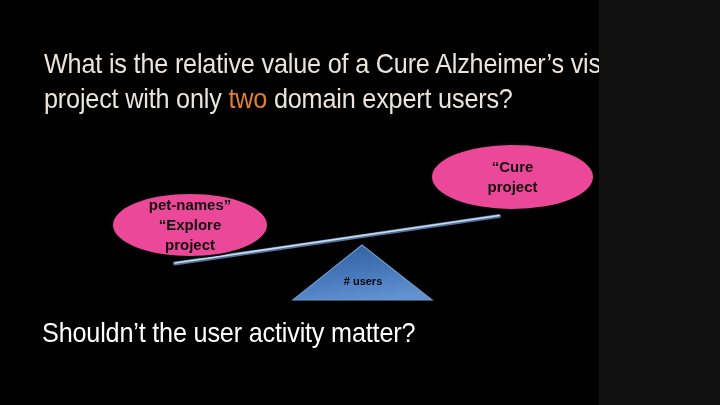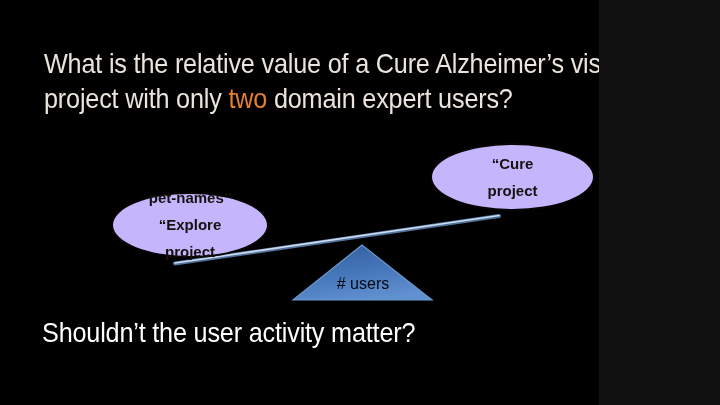--- a/index.html
+++ b/index.html
@@ -22,45 +22,44 @@
     transform-origin:left top;
     letter-spacing:-0.2px;
     white-space:nowrap;
   }
   .title .hl{color:#E57E2D;}
   .seesaw{
     position:absolute;left:0;top:0;width:720px;height:405px;
   }
   .bubble{
     position:absolute;
-    background:#c4b5fd;
+    background:#ec4899;
     border:2.5px solid #060604;
     border-radius:50%;
     display:flex;
     flex-direction:column;
     align-items:center;
     justify-content:center;
     text-align:center;
     font-weight:bold;
     font-size:15px;
     line-height:20px;
     color:#14110e;
     box-sizing:border-box;
     overflow:visible;
-    gap:7px;
   }
   .bubble-left{left:111px;top:192px;width:158px;height:66px;}
   .bubble-right{left:430px;top:143px;width:165px;height:68px;}
   .bubble .bline{white-space:nowrap;}
   .fulcrum-label{
     position:absolute;
     left:320px;top:275px;width:86px;
     text-align:center;
-    font-size:16px;
-    font-weight:400;
+    font-size:11px;
+    font-weight:700;
     color:#05070d;
   }
   .question{
     position:absolute;
     left:42px;top:316px;
     width:720px;
     font-size:28px;
     line-height:34px;
     color:#FFFFFF;
     transform:scaleX(0.90);

